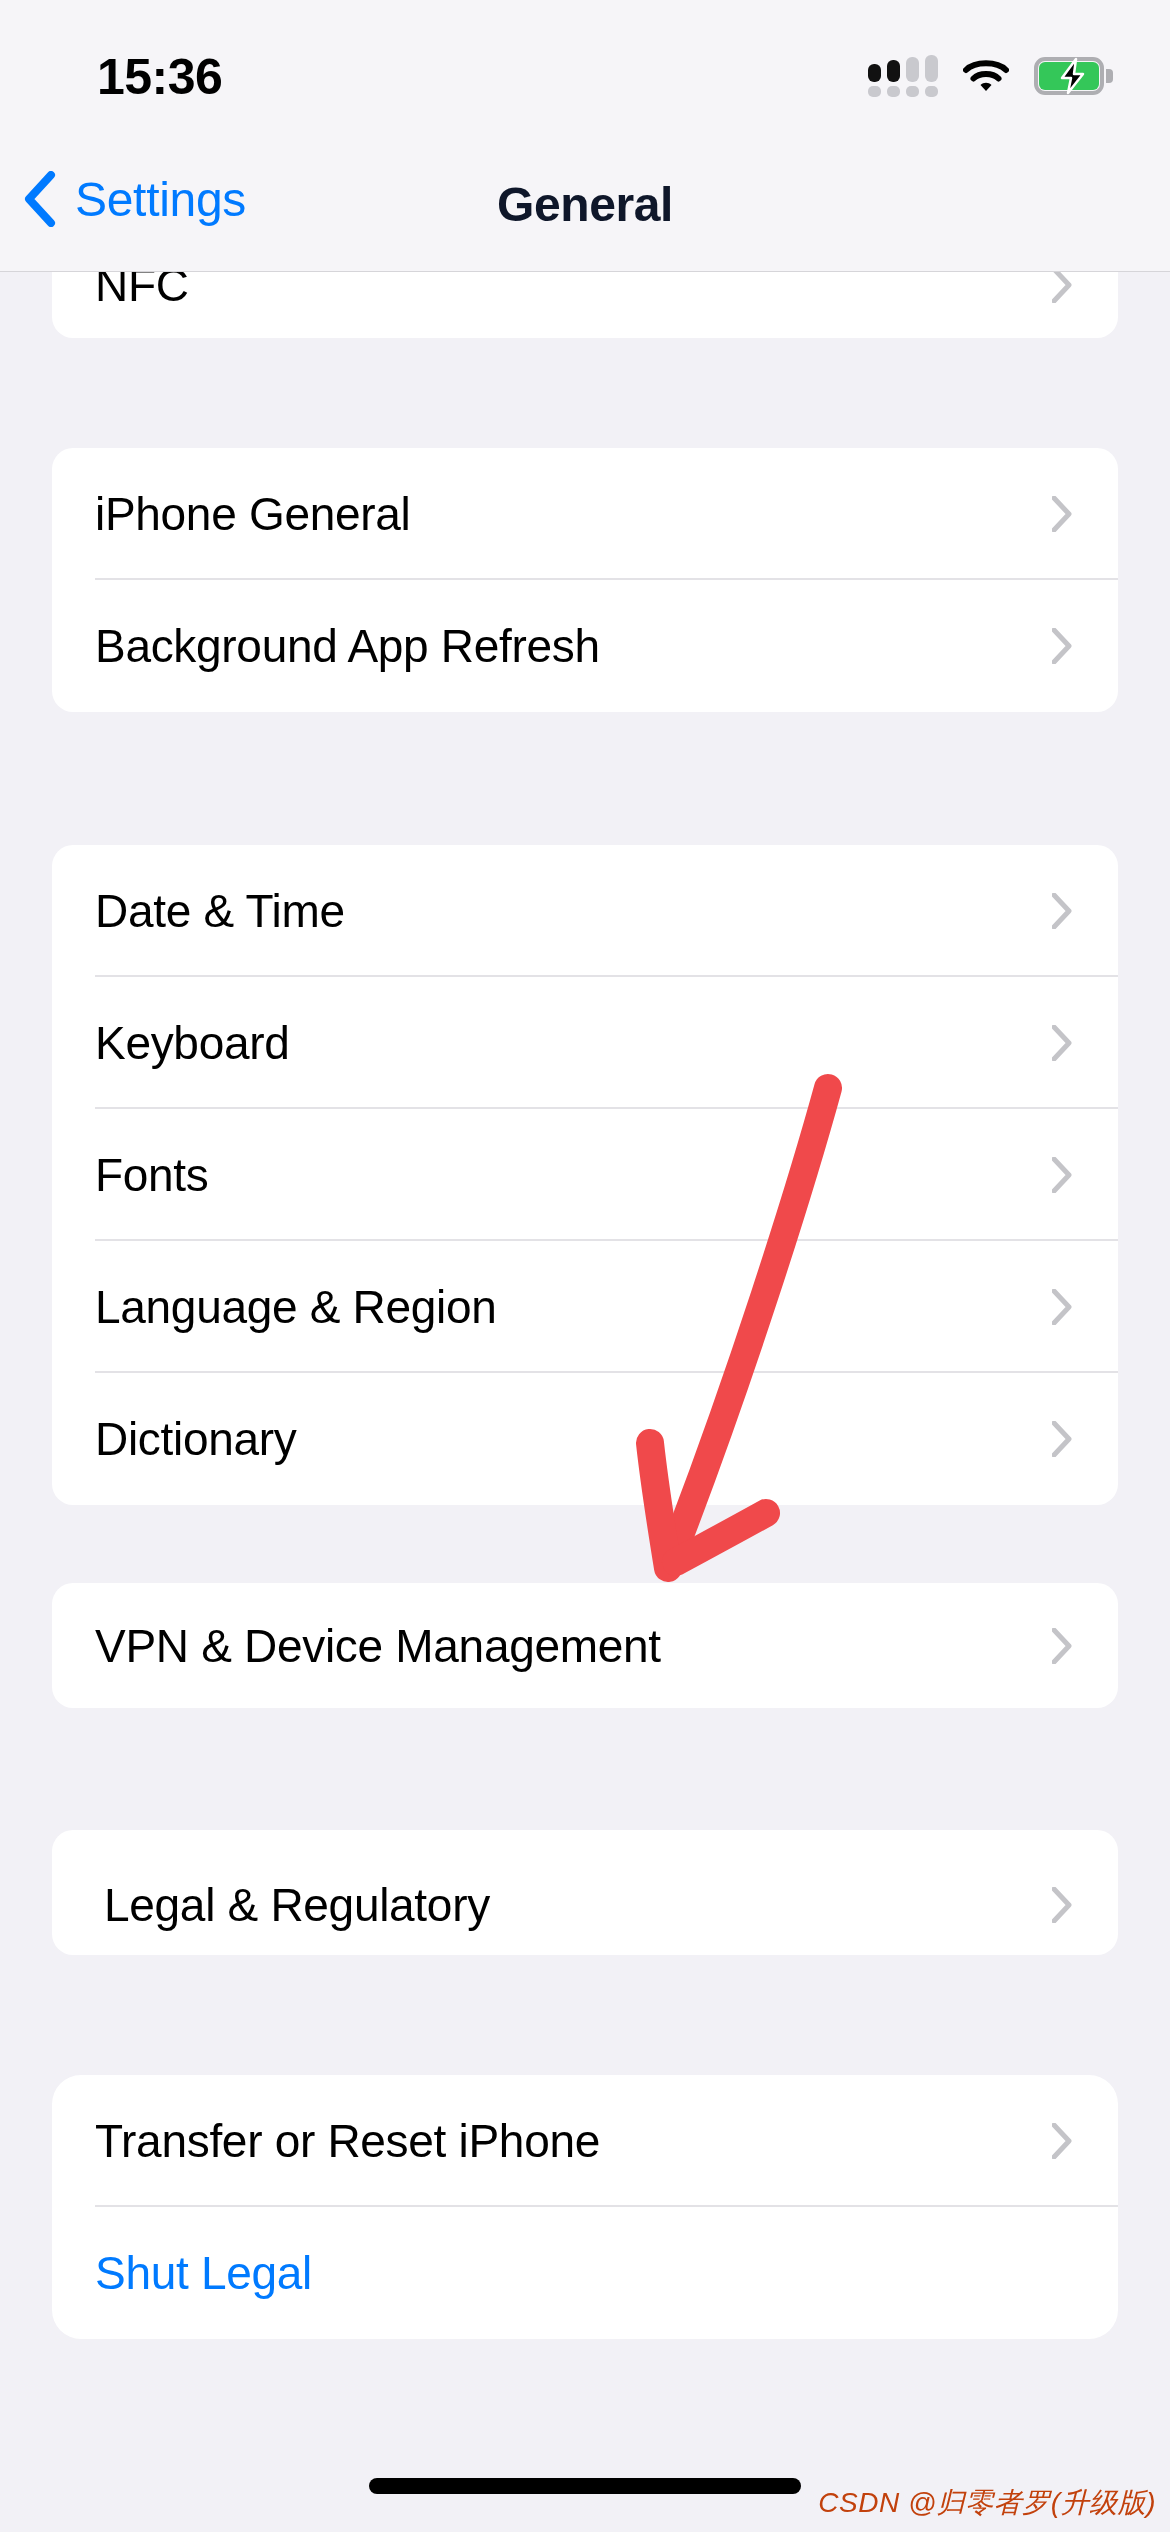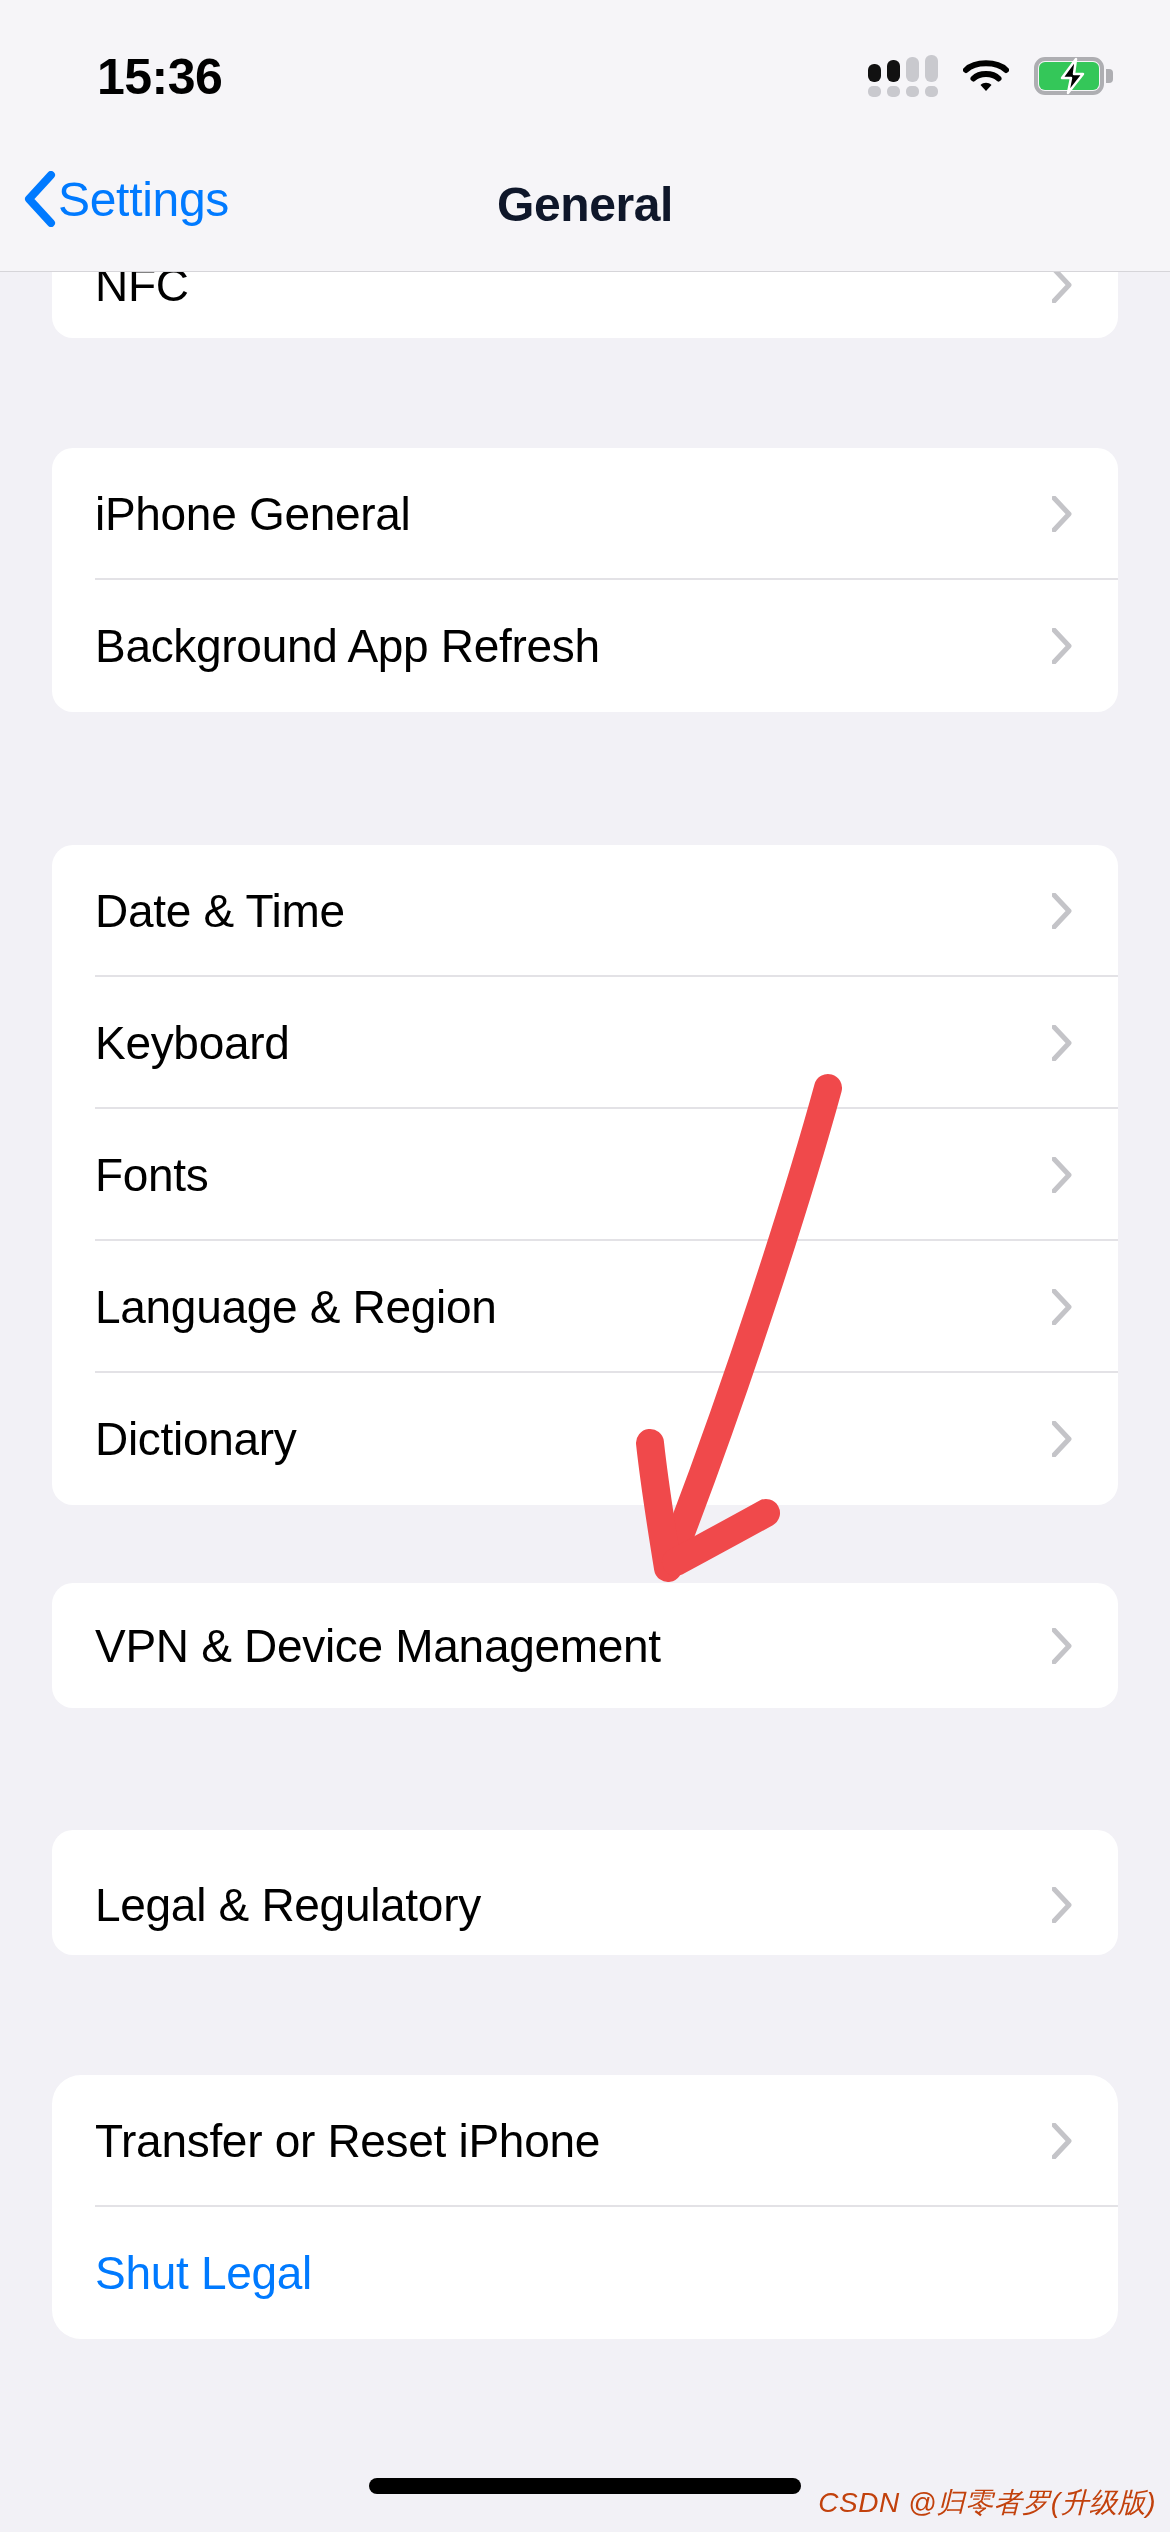--- a/index.html
+++ b/index.html
@@ -60,21 +60,21 @@
   
   #nav-bar {
     position:absolute; top:155px; left:0;
     width:1170px; height:117px;
     background:#F6F5F8;
     border-bottom:1px solid #D6D5D9;
     z-index:35;
   }
   #back-button {
     position:absolute; left:22px; top:16px;
-    display:flex; align-items:center; gap:2px;
+    display:flex; align-items:center; gap:19px;
     cursor:pointer;
   }
   #back-chevron { width:34px; height:56px; }
   #back-label {
     font-size:48px; color:#007AFF; letter-spacing:-0.3px;
   }
   #nav-title {
     position:absolute; left:0; top:22px; width:1170px;
     text-align:center;
     font-size:48px; font-weight:700; color:#0f172a;
@@ -215,21 +215,21 @@
     <div class="card" style="top:1583px;height:125px;">
       <div class="row" style="height:125px;">
         <span class="row-label">VPN &amp; Device Management</span>
         <svg class="row-chevron" viewBox="0 0 20 36">
           <polyline points="2,2 17,18 2,34" fill="none" stroke="#C4C4C8" stroke-width="5" stroke-linecap="round" stroke-linejoin="round"></polyline>
         </svg>
       </div>
     </div>
 
     <div class="card" style="top:1830px;height:125px;">
-      <div class="row" style="height:150px;">
+      <div class="row" style="height:150px;margin-left:9px;">
         <span class="row-label">Legal &amp; Regulatory</span>
         <svg class="row-chevron" viewBox="0 0 20 36">
           <polyline points="2,2 17,18 2,34" fill="none" stroke="#C4C4C8" stroke-width="5" stroke-linecap="round" stroke-linejoin="round"></polyline>
         </svg>
       </div>
     </div>
 
     <div class="card" style="top:2075px;height:264px;border-radius:29px;">
       <div class="row">
         <span class="row-label">Transfer or Reset iPhone</span>

